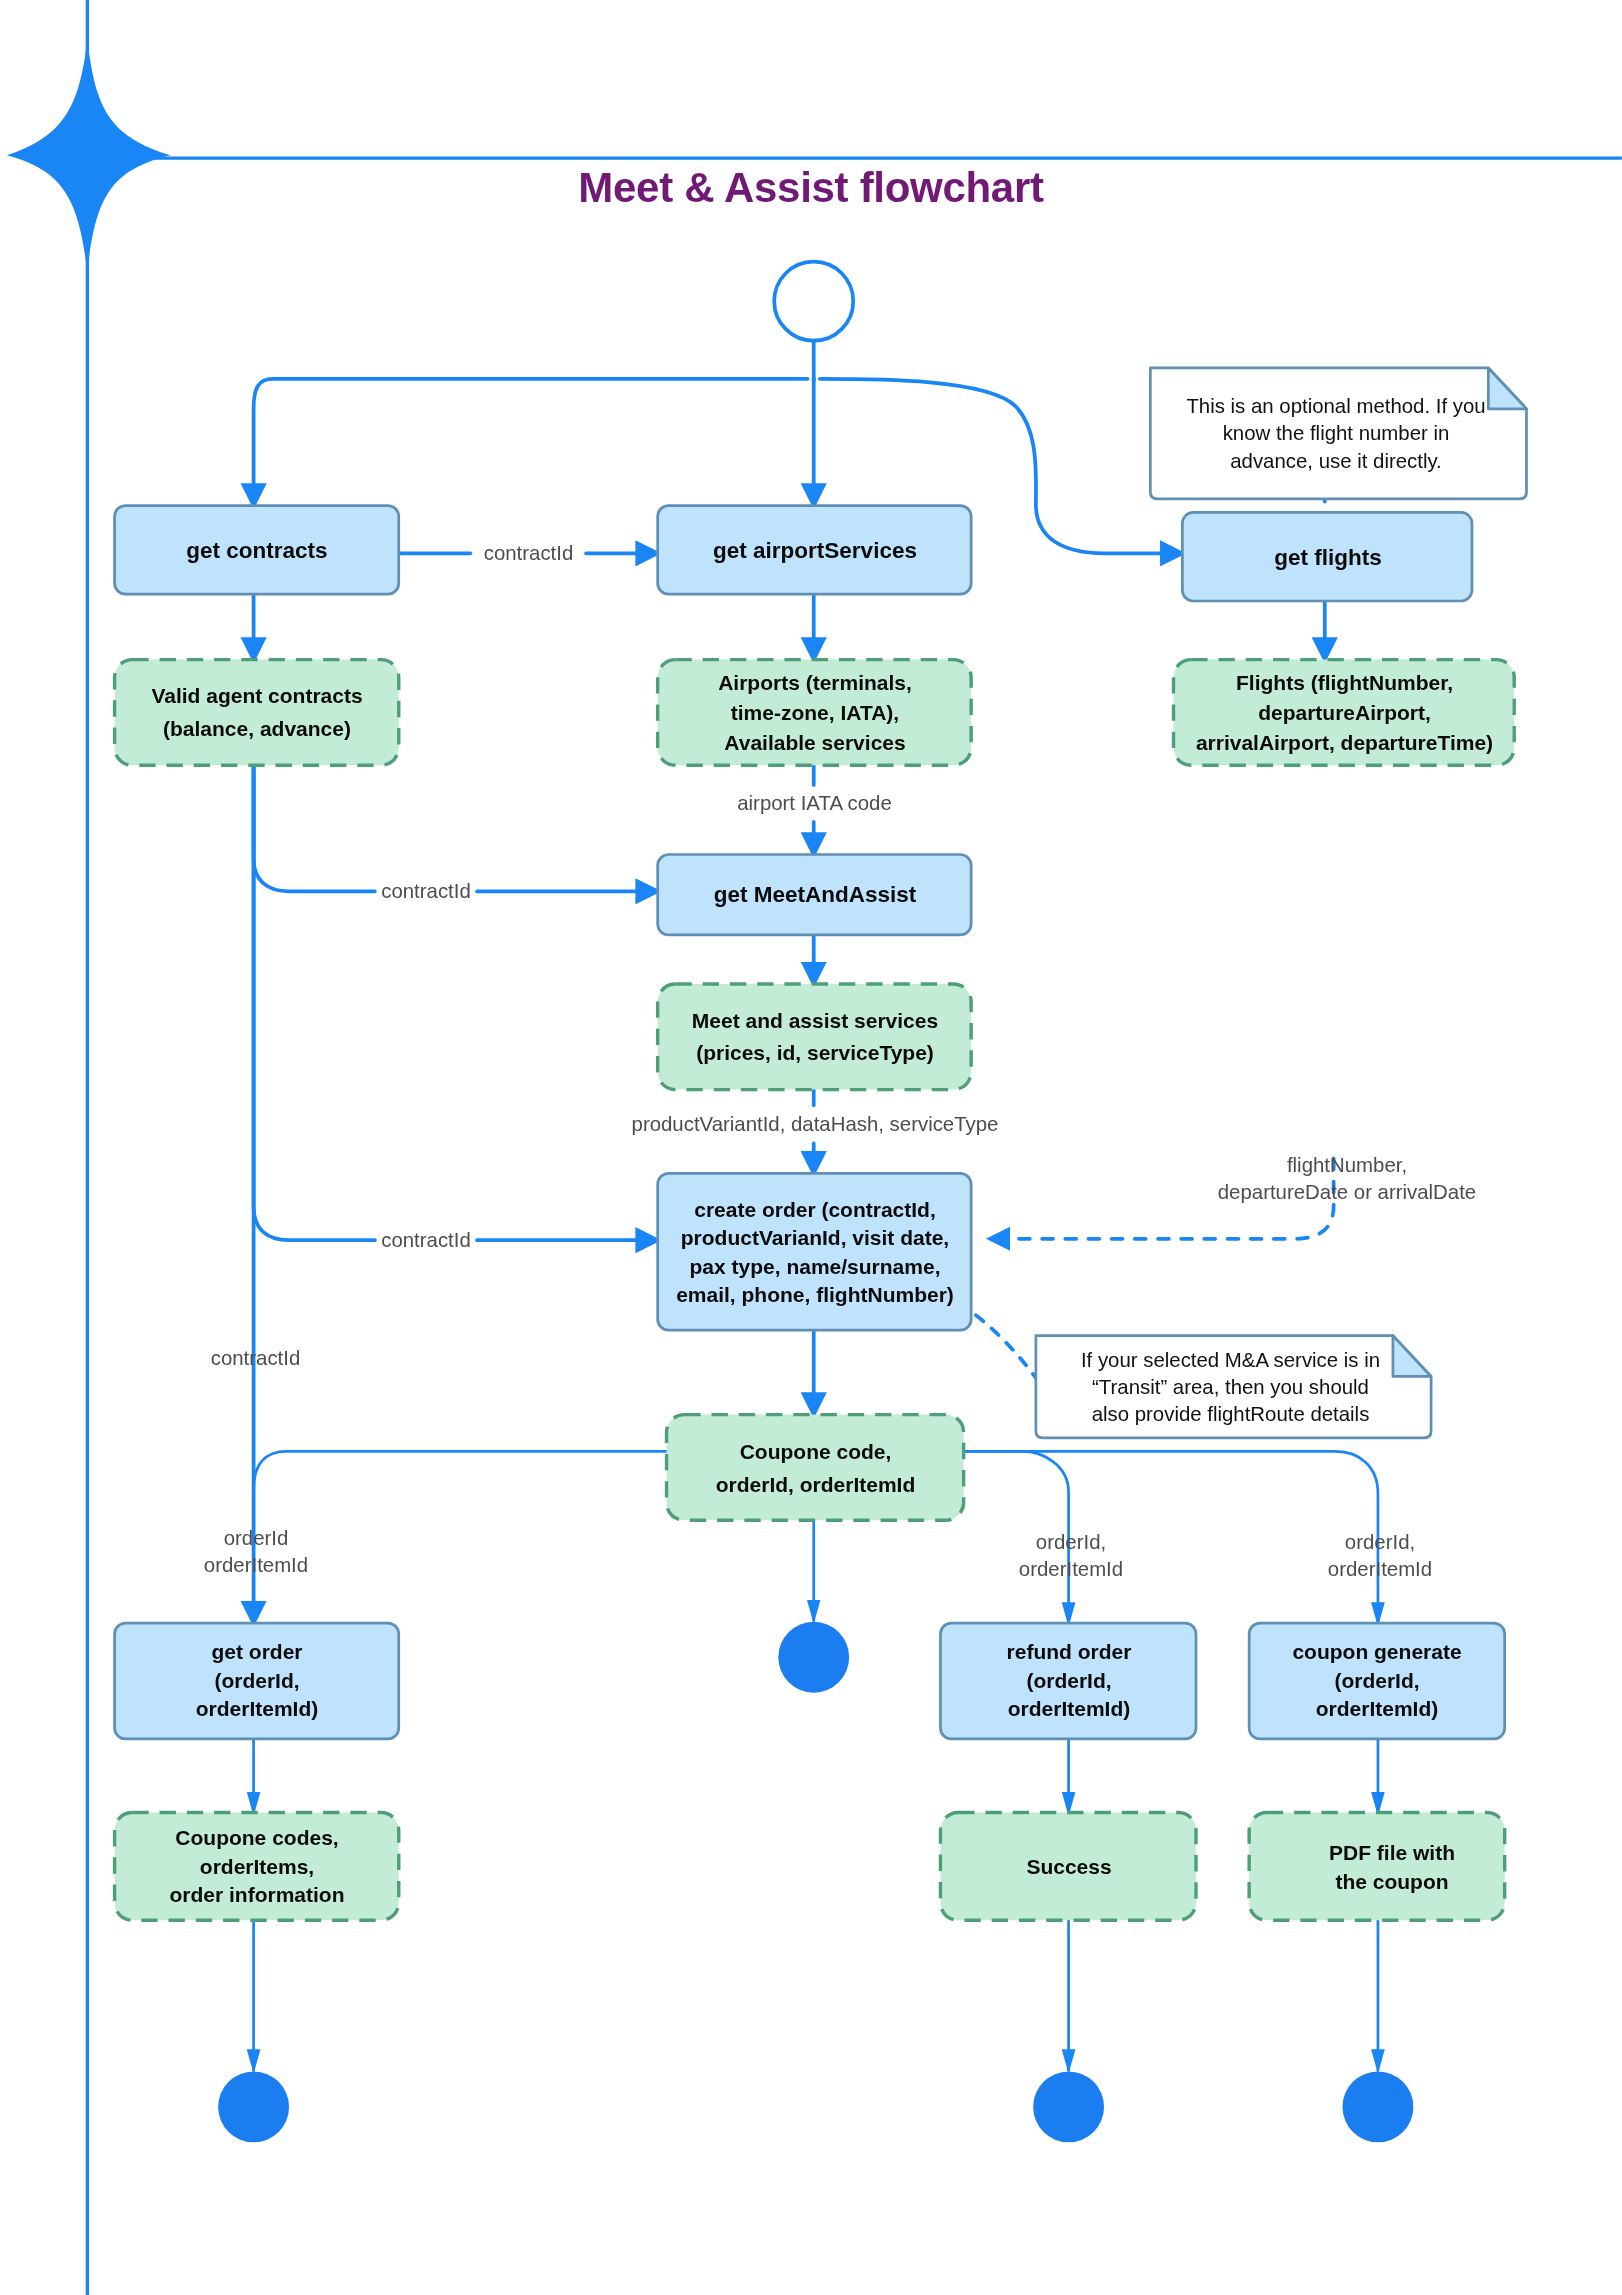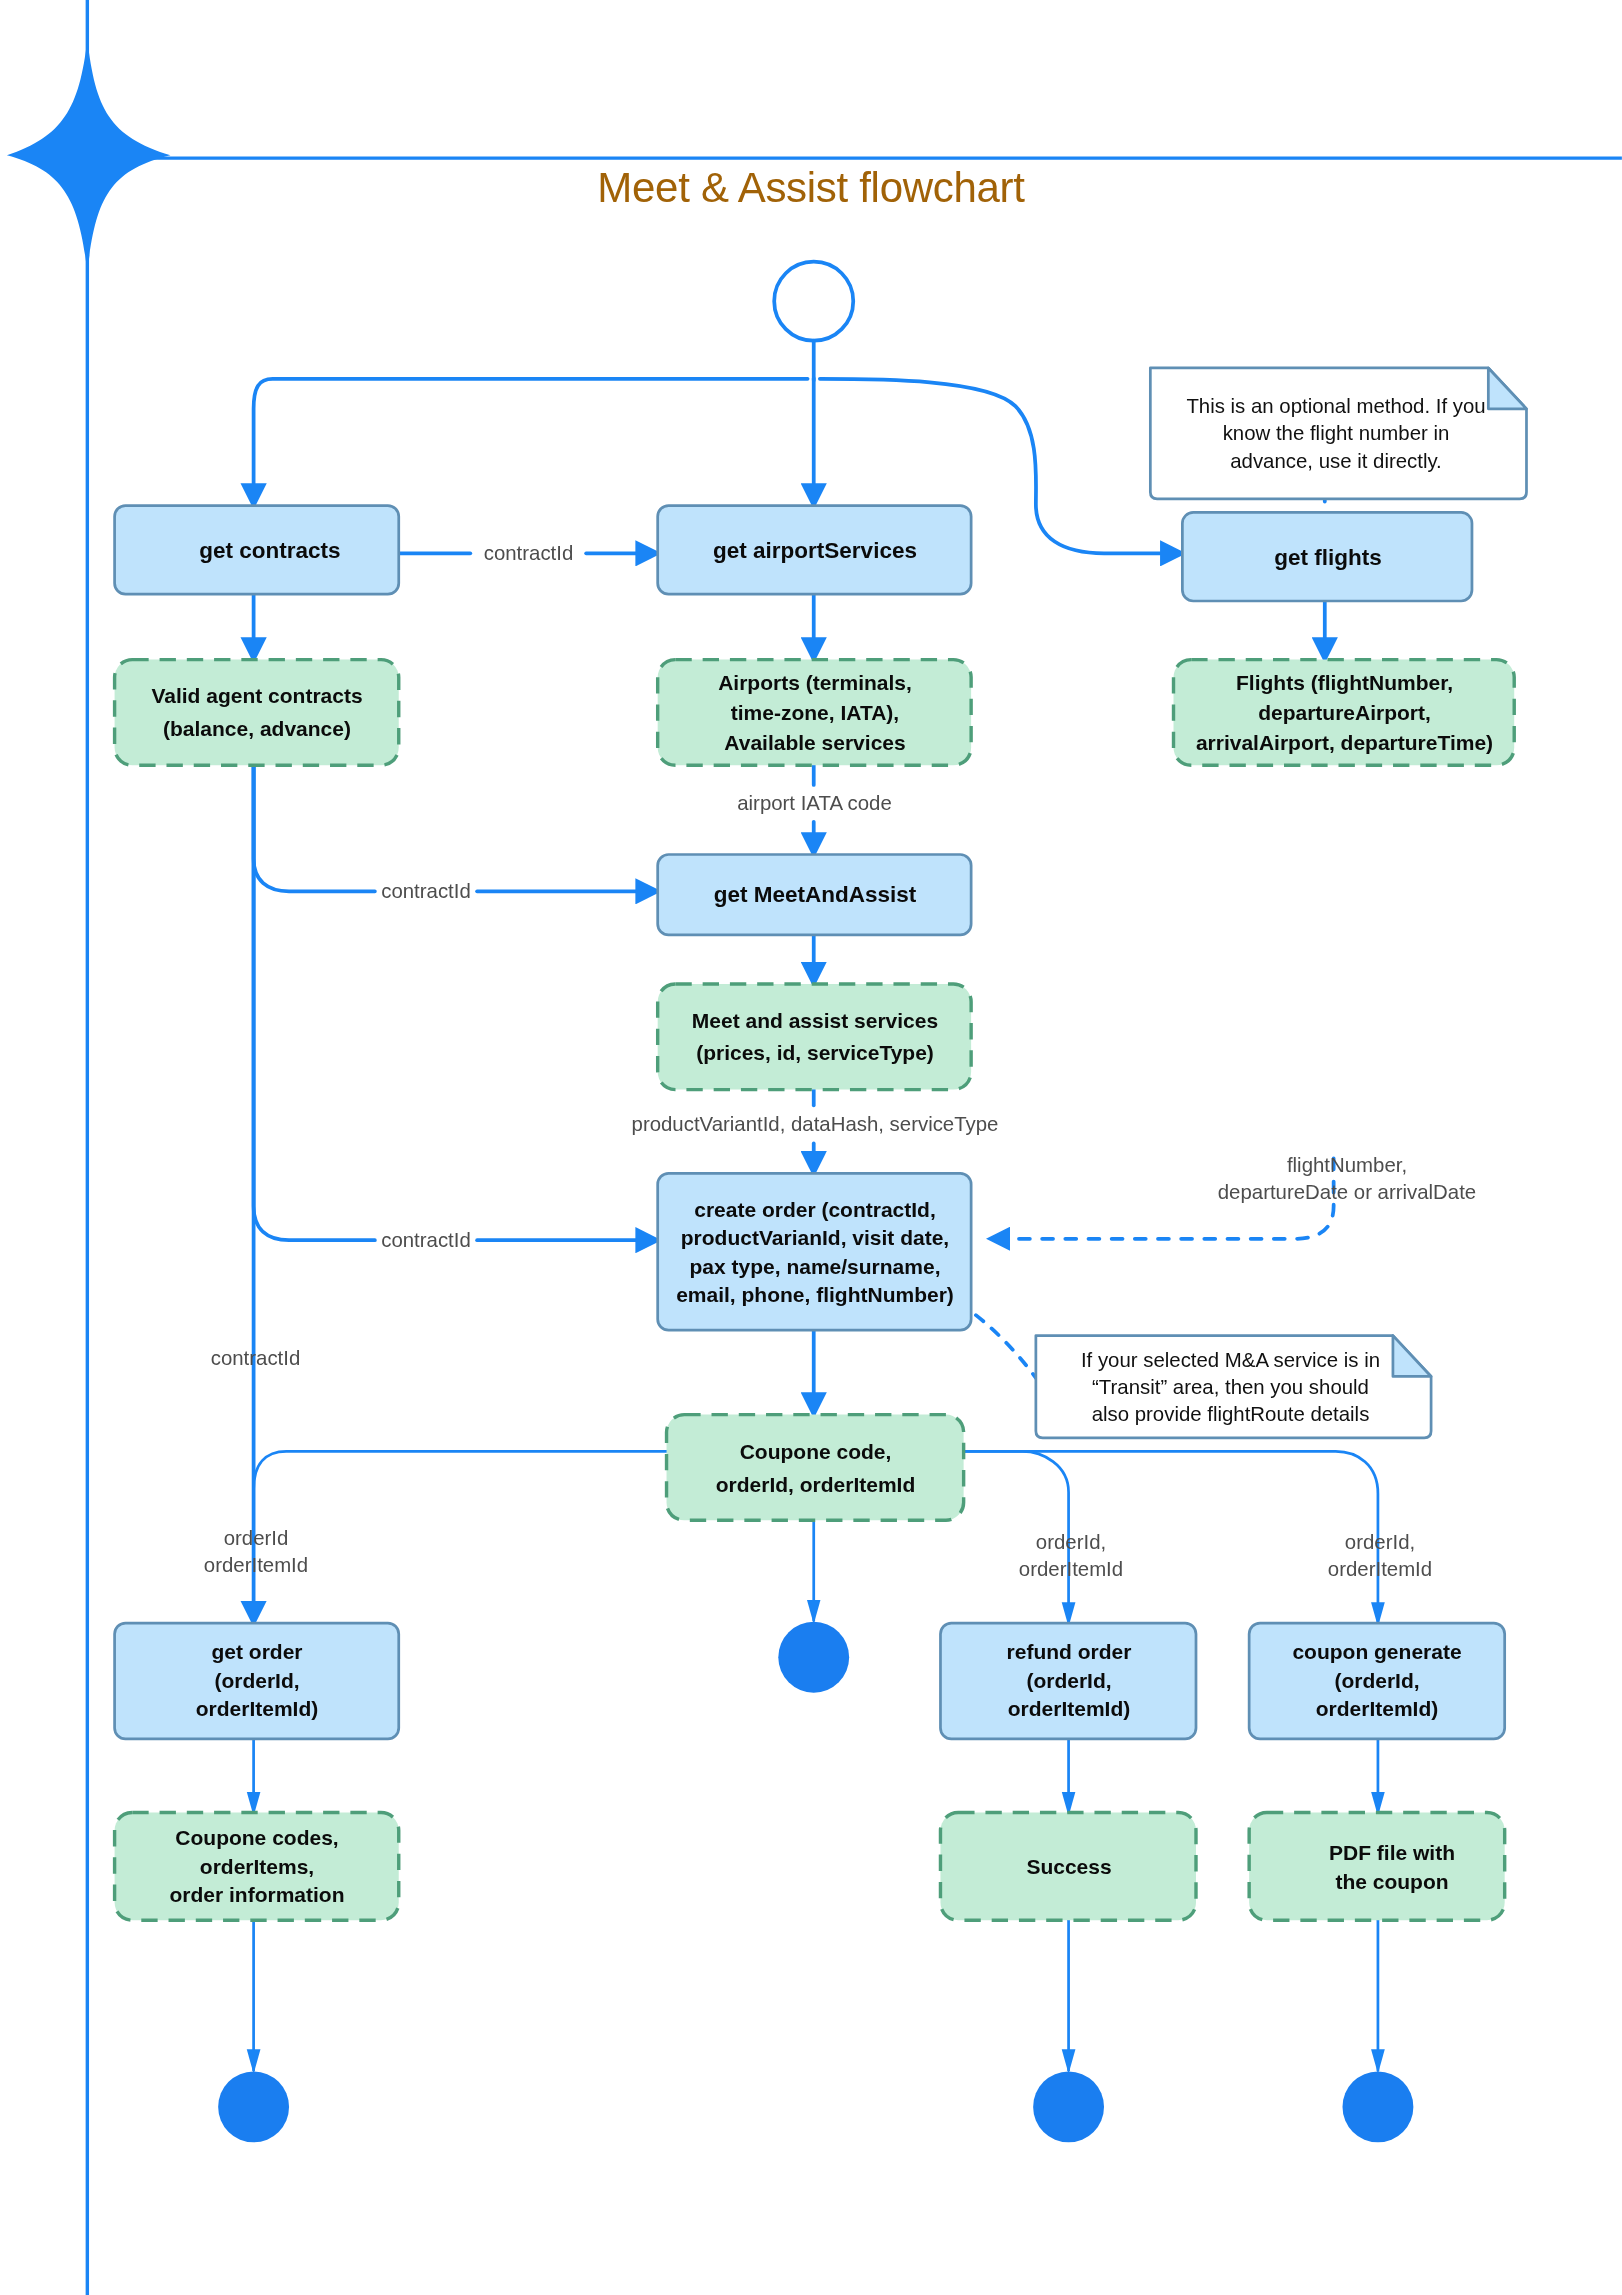--- a/index.html
+++ b/index.html
@@ -7,21 +7,21 @@
        font-family:"Liberation Sans","DejaVu Sans",sans-serif;}
   #root{position:absolute;inset:0;}
   svg#canvas{position:absolute;left:0;top:0;width:1622px;height:2295px;}
   .nodeLabel{position:absolute;display:flex;align-items:center;justify-content:center;
              text-align:center;color:#0b0b0b;font-weight:bold;pointer-events:none;}
   .edgeLabel{position:absolute;display:flex;align-items:center;justify-content:center;
              text-align:center;color:#4d4d4d;font-weight:normal;line-height:1.28;}
   .noteLabel{position:absolute;display:flex;align-items:center;justify-content:center;
              text-align:center;color:#111111;font-weight:normal;line-height:1.33;}
   #title{position:absolute;left:0;top:164px;width:1622px;text-align:center;
-         font-size:42px;font-weight:normal;color:#a16207;letter-spacing:-0.3px;}
+         font-size:42px;font-weight:bold;color:#701a75;letter-spacing:-0.3px;}
   .l1{font-size:20.4px;}
   .l2{font-size:22.5px;}
   .l3{font-size:21px;}
 </style>
 </head>
 <body>
 
 <div id="root">
 
   <svg id="canvas" viewBox="0 0 2380 3368" xmlns="http://www.w3.org/2000/svg">
@@ -190,21 +190,21 @@
 
       <ellipse cx="1194" cy="2432" rx="52" ry="52" fill="#1a7ef0"></ellipse>
       <ellipse cx="372" cy="3092" rx="52" ry="52" fill="#1a7ef0"></ellipse>
       <ellipse cx="1568" cy="3092" rx="52" ry="52" fill="#1a7ef0"></ellipse>
       <ellipse cx="2022" cy="3092" rx="52" ry="52" fill="#1a7ef0"></ellipse>
     </g>
   </svg>
 
   <div id="title">Meet &amp; Assist flowchart</div>
 
-  <div class="nodeLabel l2" style="left:115px;top:506px;width:284px;height:89px;padding-left:13px;">get contracts</div>
+  <div class="nodeLabel l2" style="left:115px;top:506px;width:284px;height:89px;">get contracts</div>
 
   <div class="nodeLabel l2" style="left:658px;top:506px;width:314px;height:89px;">get airportServices</div>
 
   <div class="nodeLabel l2" style="left:1183px;top:513px;width:290px;height:89px;">get flights</div>
 
   <div class="nodeLabel l2" style="left:658px;top:855px;width:314px;height:80px;">get MeetAndAssist</div>
 
   <div class="nodeLabel l3" style="left:658px;top:1174px;width:314px;height:157px;flex-direction:column;line-height:1.34;">
     <span>create order (contractId,</span>
     <span>productVarianId, visit date,</span>

